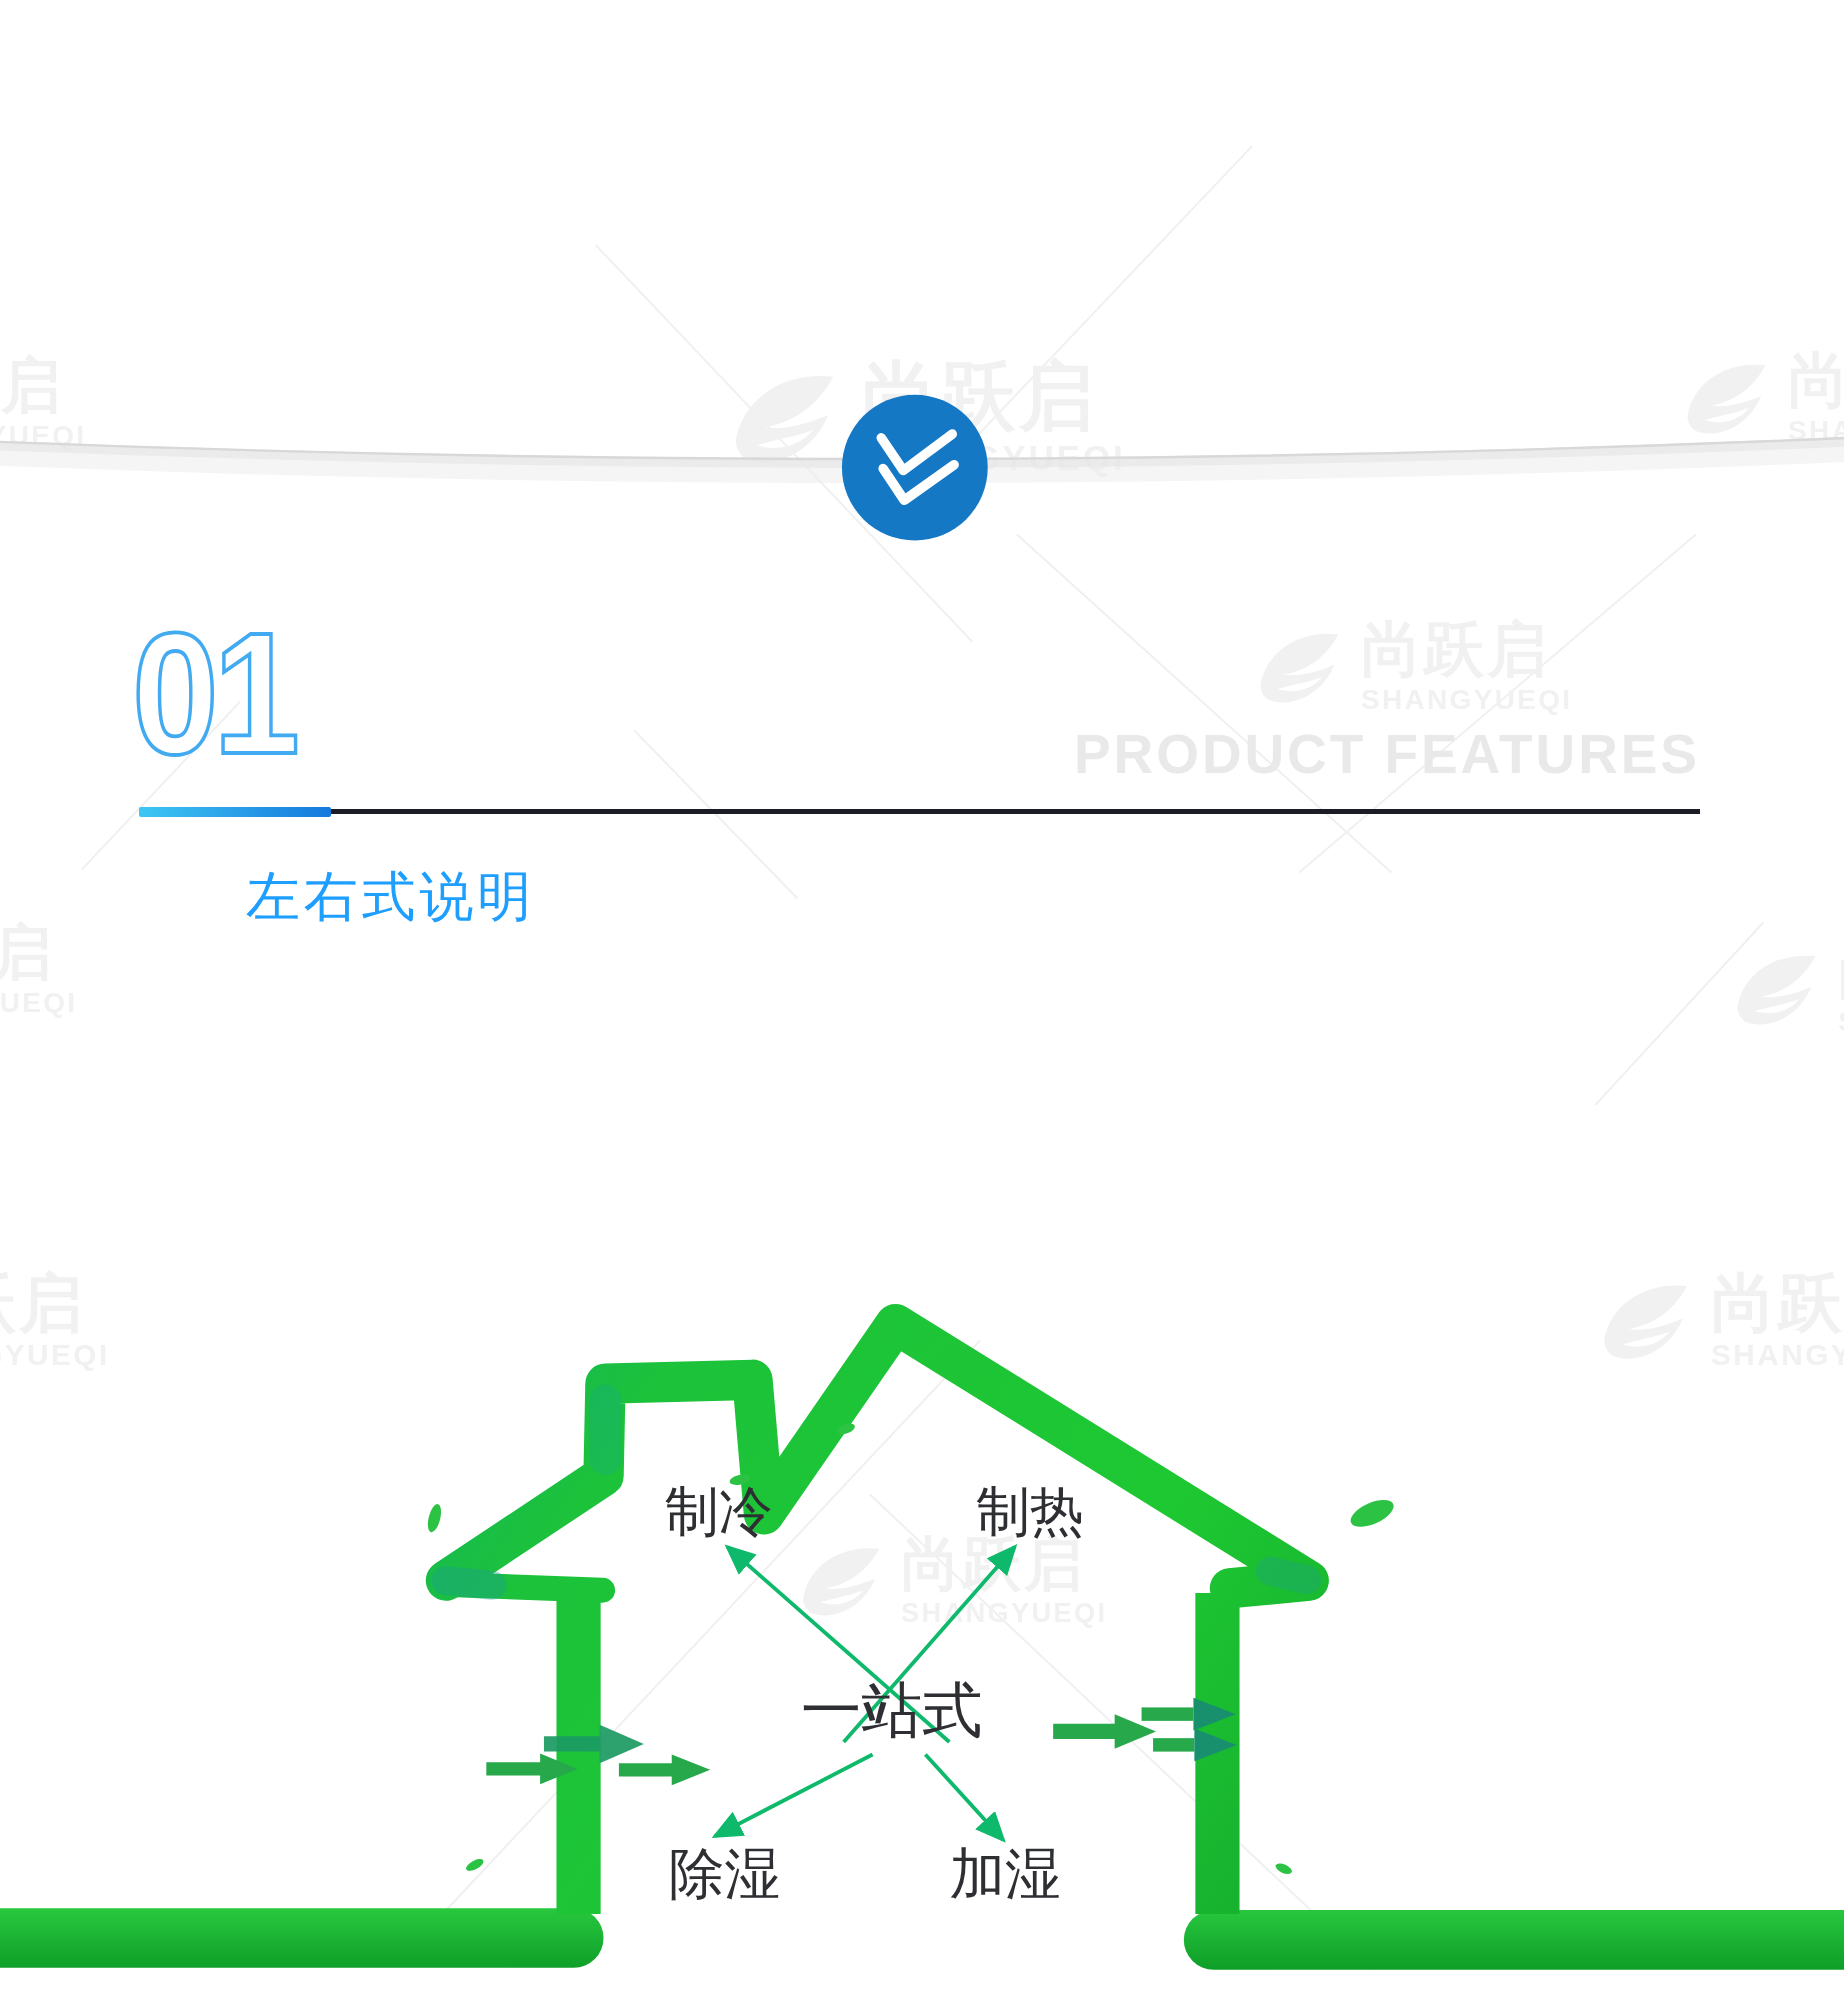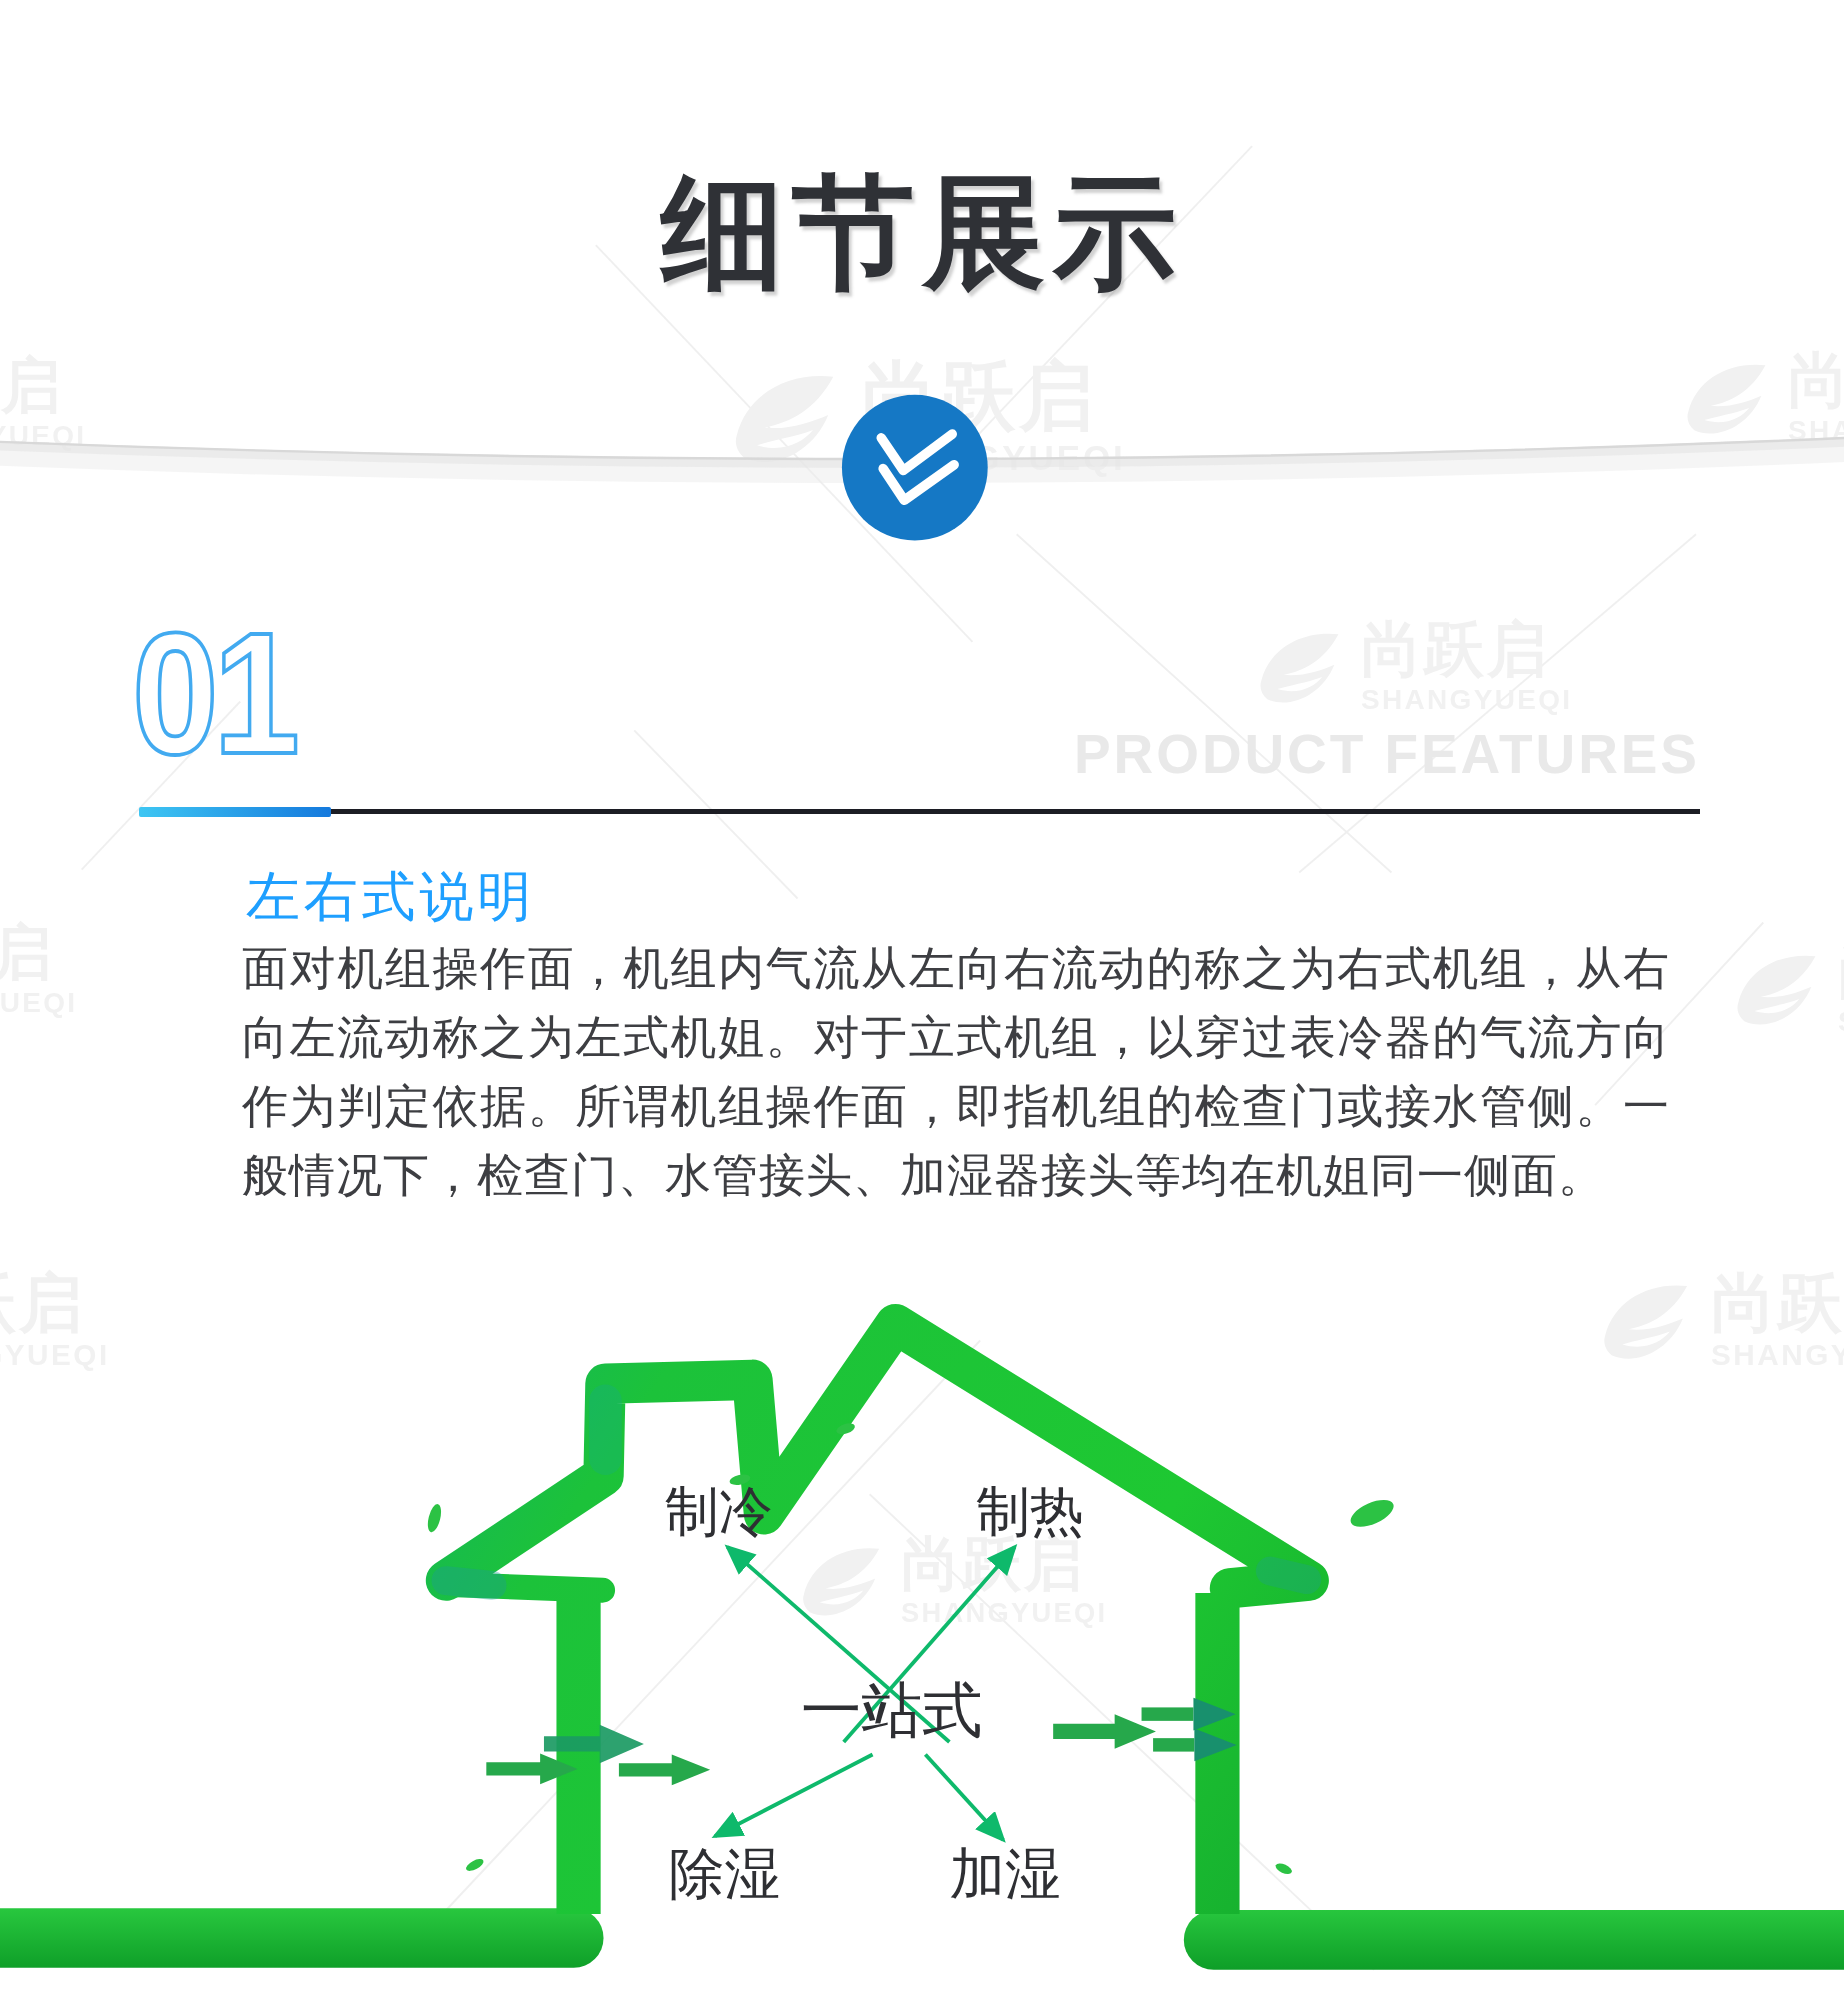--- a/index.html
+++ b/index.html
@@ -173,41 +173,39 @@
         </svg>
       <div>
         <div class="wm-cn">尚跃启</div>
         <div class="wm-en">SHANGYUEQI</div>
       </div>
     </div>
   </div>
 
   <div class="wm-caption">PRODUCT FEATURES</div>
 
-  <h1 class="page-title">细节展示</h1>
 
   <svg class="divider-svg" viewBox="0 0 1920 220">
     <path d="M -5 92 Q 960 130 1925 88" stroke="#ececec" stroke-width="26" fill="none" opacity="0.5"></path>
     <path d="M -5 84 Q 960 122 1925 80" stroke="#e4e4e4" stroke-width="10" fill="none" opacity="0.6"></path>
     <path d="M -5 80 Q 960 118 1925 76" stroke="#d8d8d8" stroke-width="2.5" fill="none"></path>
     <circle cx="952" cy="107" r="76" fill="#1578c5"></circle>
     <g stroke="#ffffff" stroke-width="10" fill="none" stroke-linecap="round" stroke-linejoin="round">
       <path d="M 917 76 L 940 110 L 991 72"></path>
       <path d="M 919 108 L 941 141 L 993 104"></path>
     </g>
   </svg>
 
   <div class="sec-number">01</div>
   <div class="sec-rule">
     <div class="blue"></div>
     <div class="dark"></div>
   </div>
 
   <h3 class="desc-heading">左右式说明</h3>
-  <p class="desc-body">面对机组操作面，机组内气流从左向右流动的称之为右式机组，从右向左流动称之为左式机姐。对于立式机组，以穿过表冷器的气流方向作为判定依据。所谓机组操作面，即指机组的检查门或接水管侧。一般情况下，检查门、水管接头、加湿器接头等均在机姐同一侧面。</p>
 
   <svg class="house-svg" viewBox="0 0 1920 815">
     <defs>
       <linearGradient id="gGreen" x1="450" y1="100" x2="1400" y2="740" gradientUnits="userSpaceOnUse">
         <stop offset="0" stop-color="#12b463"></stop>
         <stop offset="0.2" stop-color="#1cc23a"></stop>
         <stop offset="0.65" stop-color="#1ec832"></stop>
         <stop offset="1" stop-color="#14aa2e"></stop>
       </linearGradient>
       <linearGradient id="gBar" x1="0" y1="706" x2="0" y2="772" gradientUnits="userSpaceOnUse">

